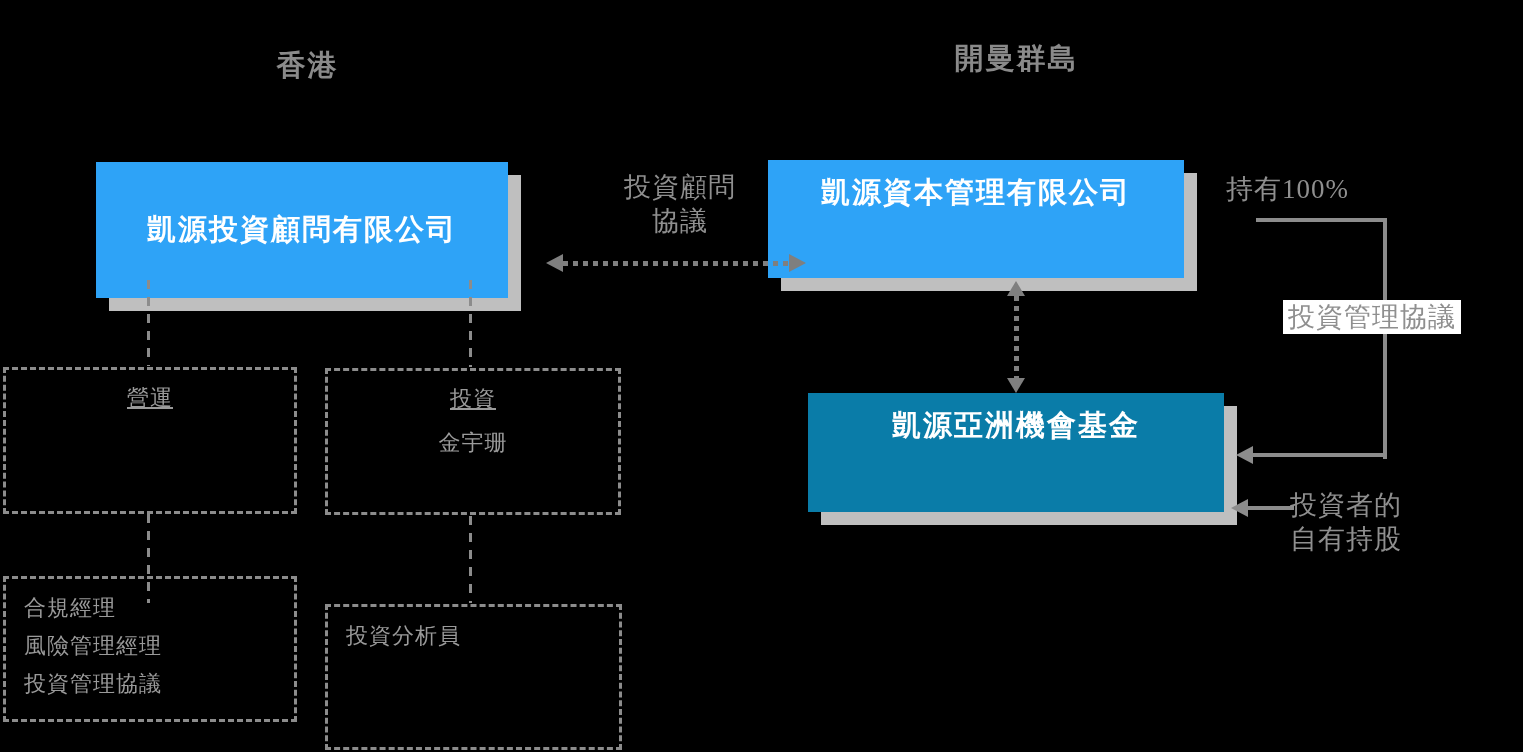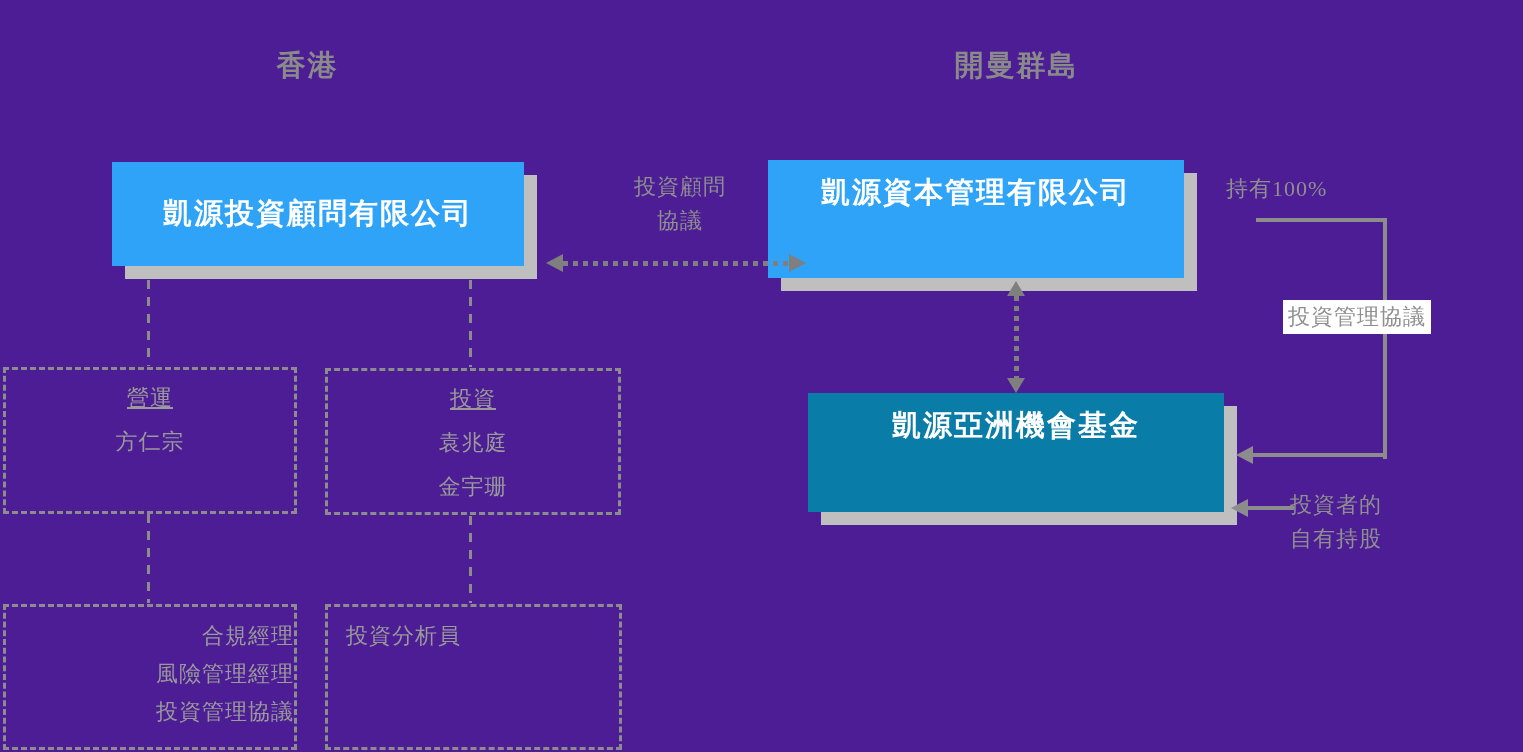--- a/index.html
+++ b/index.html
@@ -1,19 +1,19 @@
 <!DOCTYPE html>
 <html><head>
 <meta charset="utf-8">
 <style>
   html,body{margin:0;padding:0;background:#ffffff;}
   #stage{
     position:relative;
     width:1523px;height:752px;
-    background:#4c1d95;
+    background:#000000;
     font-family:"Liberation Serif","DejaVu Serif",serif;
     overflow:hidden;
   }
   .abs{position:absolute;}
 
   
   .region-header{
     font-size:29px;font-weight:bold;color:#8A8A8A;
     text-align:center;letter-spacing:2px;
   }
@@ -23,21 +23,21 @@
     display:flex;align-items:center;justify-content:center;
     color:#ffffff;font-weight:bold;font-size:29px;letter-spacing:2px;
     box-shadow:13px 13px 0 #BFBFBF;
   }
   .entity-box.top-align{align-items:flex-start;padding-top:13px;box-sizing:border-box;}
   .box-blue{background:#2EA3F7;}
   .box-teal{background:#0A7CA8;}
 
   
   .note{
-    font-size:22px;color:#8F8F8F;letter-spacing:1px;line-height:34px;
+    font-size:27px;color:#8F8F8F;letter-spacing:1px;line-height:34px;
   }
   .note.center{text-align:center;}
 
   
   .dotline-h{
     height:5px;
     background:repeating-linear-gradient(to right,#7F7F7F 0 5px,transparent 5px 10px);
   }
   .dotline-v{
     width:5px;
@@ -72,23 +72,23 @@
   .underlined{text-decoration:underline;}
 
   .label-on-line{background:#ffffff;padding:0 5px;}
 </style>
 </head>
 <body>
 
 <div id="stage">
 
   <div class="abs region-header" style="left:100px;top:46px;width:415px;">香港</div>
-  <div class="abs region-header" style="left:808px;top:46px;width:417px;">開曼群島</div>
+  <div class="abs region-header" style="left:808px;top:39px;width:417px;">開曼群島</div>
 
-  <div class="abs entity-box box-blue" style="left:112px;top:162px;width:412px;height:104px;">
+  <div class="abs entity-box box-blue" style="left:96px;top:162px;width:412px;height:136px;">
     <span>凱源投資顧問有限公司</span>
   </div>
 
   <div class="abs entity-box box-blue top-align" style="left:768px;top:160px;width:416px;height:118px;">
     <span>凱源資本管理有限公司</span>
   </div>
 
   <div class="abs entity-box box-teal top-align" style="left:808px;top:393px;width:416px;height:119px;">
     <span>凱源亞洲機會基金</span>
   </div>
@@ -121,30 +121,28 @@
     <div>自有持股</div>
   </div>
 
   <div class="abs dashline-v" style="left:147px;top:280px;height:86px;"></div>
   <div class="abs dashline-v" style="left:469px;top:280px;height:87px;"></div>
   <div class="abs dashline-v" style="left:147px;top:514px;height:89px;"></div>
   <div class="abs dashline-v" style="left:469px;top:516px;height:87px;"></div>
 
   <div class="abs dash-box centered" style="left:3px;top:367px;width:294px;height:147px;">
     <div class="underlined">營運</div>
-    <div>方仁宗</div>
   </div>
 
   <div class="abs dash-box centered" style="left:325px;top:368px;width:296px;height:147px;">
     <div class="underlined">投資</div>
-    <div>袁兆庭</div>
     <div>金宇珊</div>
   </div>
 
-  <div class="abs dash-box lefted" style="left:3px;top:604px;width:294px;height:146px;text-align:right;">
+  <div class="abs dash-box lefted" style="left:3px;top:576px;width:294px;height:146px;">
     <div>合規經理</div>
     <div>風險管理經理</div>
     <div>投資管理協議</div>
   </div>
 
   <div class="abs dash-box lefted" style="left:325px;top:604px;width:297px;height:146px;">
     <div>投資分析員</div>
   </div>
 
 </div>

